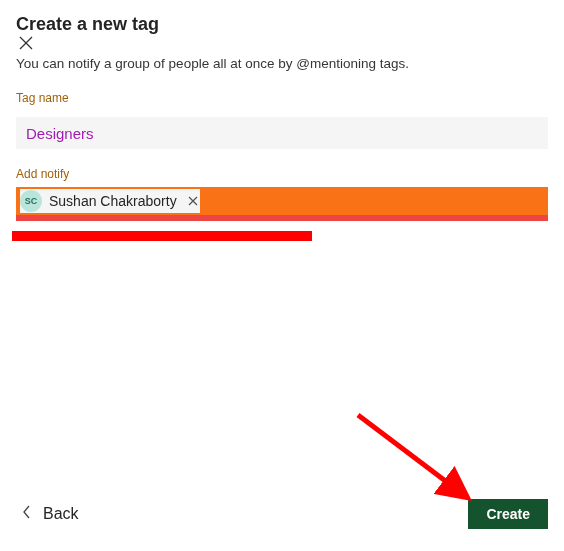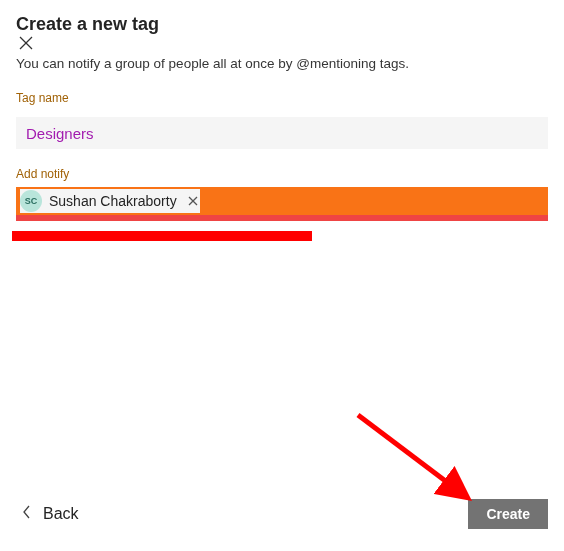--- a/index.html
+++ b/index.html
@@ -137,21 +137,21 @@
       display: inline-flex;
       align-items: center;
       gap: 12px;
       font-size: 16px;
       color: #242424;
       cursor: pointer;
       padding: 4px 6px;
     }
     .back-btn svg { stroke: #424242; }
     .create-btn {
-      background: #737373;
+      background: #14532d;
       color: #fff;
       font-size: 14px;
       font-weight: 600;
       padding: 7px 18px;
       border: none;
       cursor: pointer;
       text-align: center;
     }
     .arrow-overlay {
       position: absolute;

